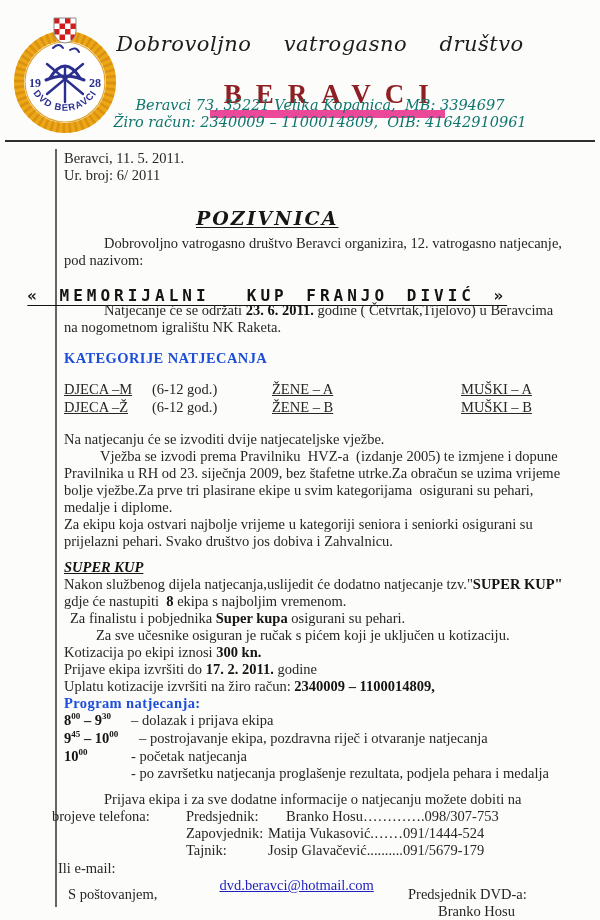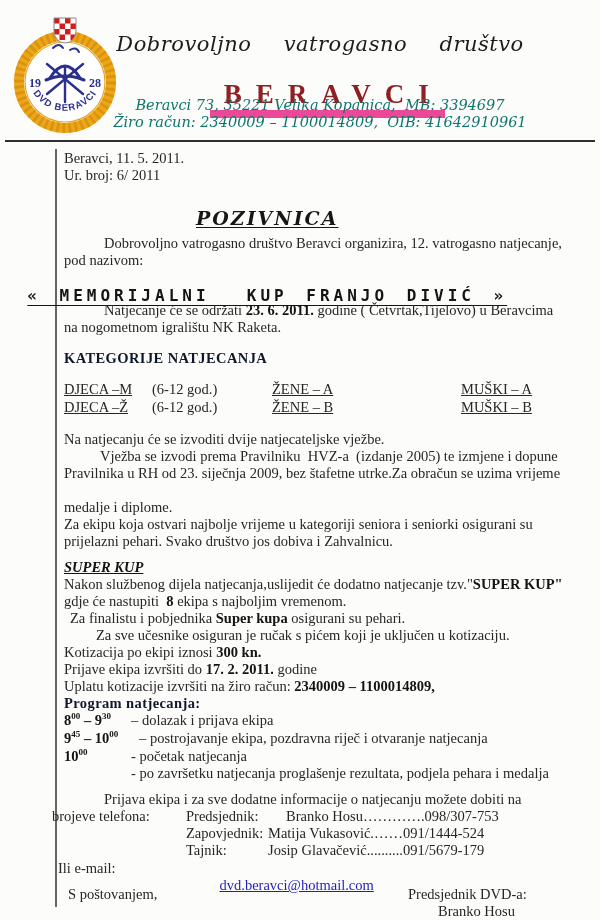--- a/index.html
+++ b/index.html
@@ -46,21 +46,21 @@
     font-size:19px; letter-spacing:2px; color:#171717;
     text-decoration:underline; text-underline-offset:2px;
   }
   .cup-title {
     font-family:"DejaVu Sans Mono", monospace; font-weight:bold;
     font-size:16px; letter-spacing:4px; word-spacing:5px; color:#141414;
     text-decoration:underline; text-underline-offset:4px;
   }
   .center { left:0; width:520px; text-align:center; }
 
-  .sec-head { font-weight:bold; color:#0f172a; letter-spacing:.4px; }
+  .sec-head { font-weight:bold; color:#1d4ed8; letter-spacing:.4px; }
   .sk-head  { font-weight:bold; font-style:italic; text-decoration:underline; color:#131313; }
 
   a.email { color:#1f1fc0; text-decoration:underline; }
 
   
   .logo { position:absolute; left:10px; top:12px; width:110px; height:126px; }
 </style>
 </head>
 <body>
 
@@ -140,20 +140,21 @@
   <div class="ln u" style="left:461px; top:381px;">MUŠKI – A</div>
 
   <div class="ln u" style="left:64px; top:399px;">DJECA –Ž</div>
   <div class="ln" style="left:152px; top:399px;">(6-12 god.)</div>
   <div class="ln u" style="left:272px; top:399px;">ŽENE – B</div>
   <div class="ln u" style="left:461px; top:399px;">MUŠKI – B</div>
 
   <div class="ln" style="left:64px;  top:431px;">Na natjecanju će se izvoditi dvije natjecateljske vježbe.</div>
   <div class="ln" style="left:100px; top:448px;">Vježba se izvodi prema Pravilniku  HVZ-a  (izdanje 2005) te izmjene i dopune</div>
   <div class="ln" style="left:64px;  top:465px;">Pravilnika u RH od 23. siječnja 2009, bez štafetne utrke.Za obračun se uzima vrijeme</div>
+  <div class="ln" style="left:64px;  top:482px;">bolje vježbe.Za prve tri plasirane ekipe u svim kategorijama  osigurani su pehari,</div>
   <div class="ln" style="left:64px;  top:499px;">medalje i diplome.</div>
   <div class="ln" style="left:64px;  top:516px;">Za ekipu koja ostvari najbolje vrijeme u kategoriji seniora i seniorki osigurani su</div>
   <div class="ln" style="left:64px;  top:533px;">prijelazni pehari. Svako društvo jos dobiva i Zahvalnicu.</div>
 
   <div class="ln sk-head" style="left:64px; top:559px;">SUPER KUP</div>
   <div class="ln" style="left:64px; top:576px;"><span>Nakon službenog dijela natjecanja,uslijedit će dodatno natjecanje tzv."</span><b class="b">SUPER KUP"</b></div>
   <div class="ln" style="left:64px; top:593px;"><span>gdje će nastupiti  </span><b class="b">8</b><span> ekipa s najboljim vremenom.</span></div>
   <div class="ln" style="left:70px; top:610px;"><span>Za finalistu i pobjednika </span><b class="b">Super kupa</b><span> osigurani su pehari.</span></div>
   <div class="ln" style="left:96px; top:627px;">Za sve učesnike osiguran je ručak s pićem koji je uključen u kotizaciju.</div>
   <div class="ln" style="left:64px; top:644px;"><span>Kotizacija po ekipi iznosi </span><b class="b">300 kn.</b></div>

